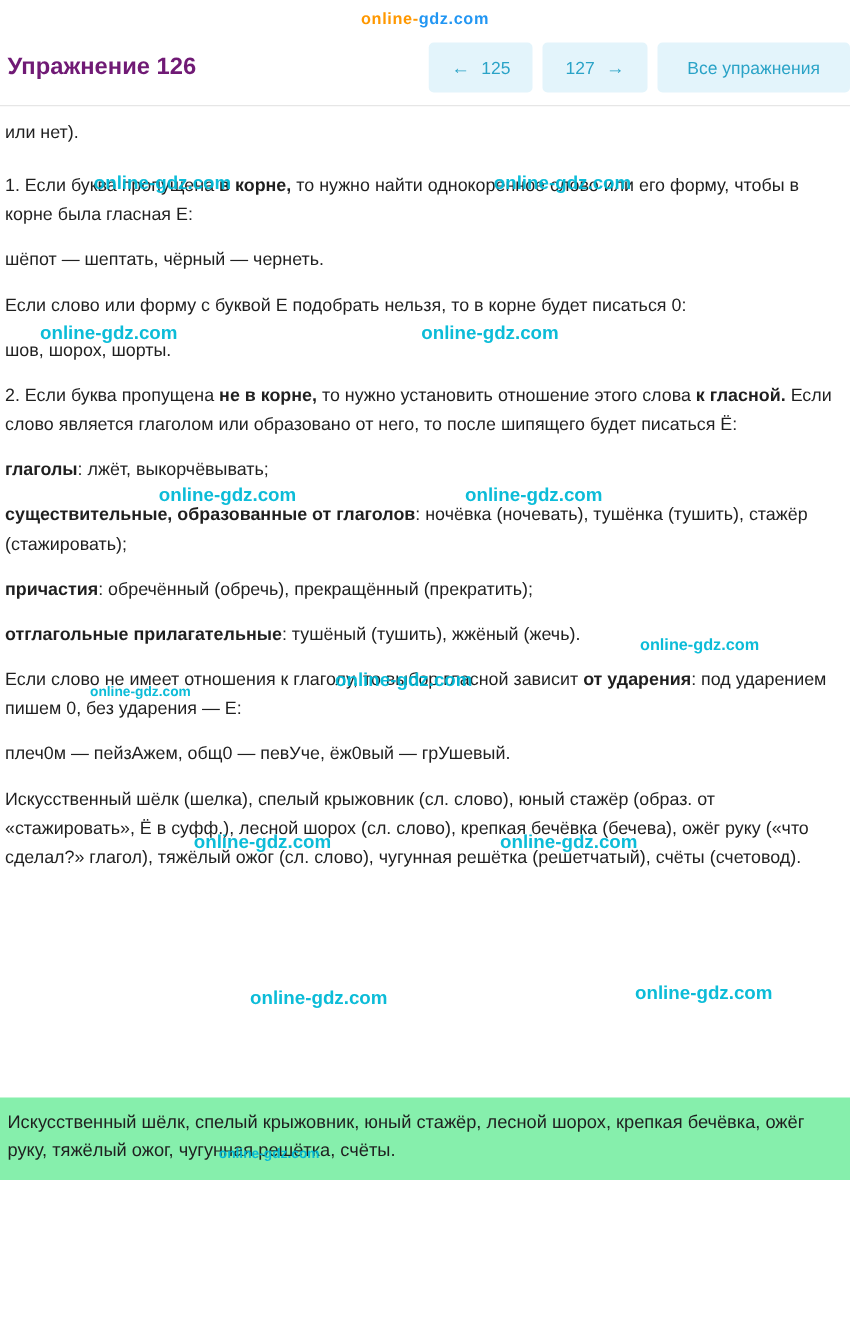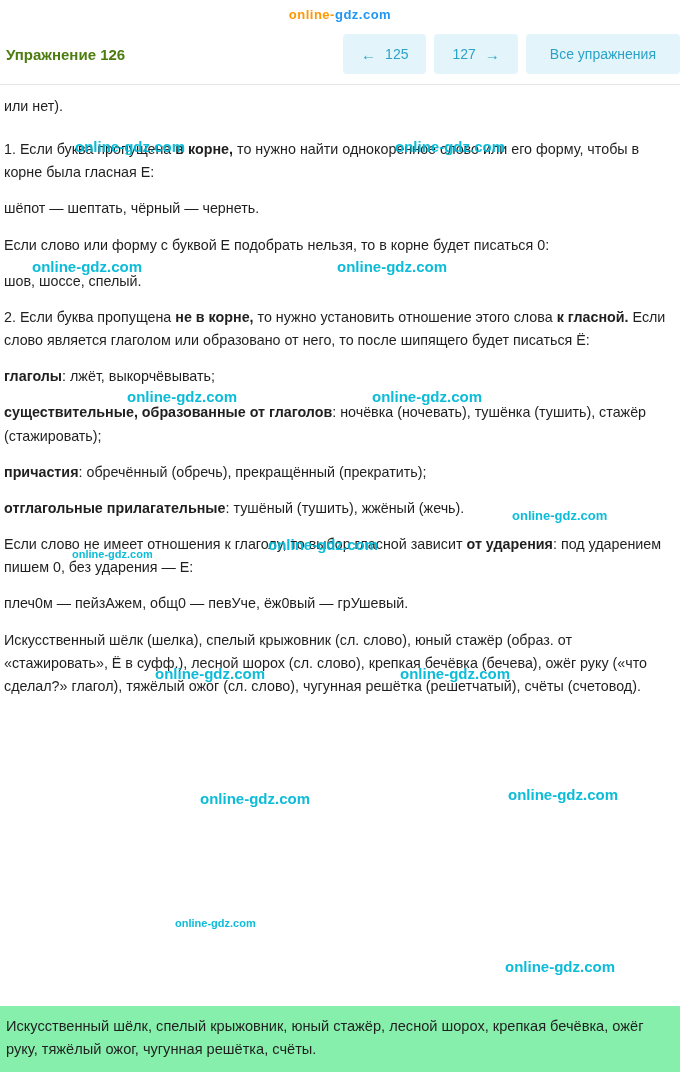--- a/index.html
+++ b/index.html
@@ -7,21 +7,21 @@
     margin: 0;
     padding: 0;
     width: 680px;
     height: 1072px;
     background: #ffffff;
     font-family: "Liberation Sans", sans-serif;
   }
   .page {
     position: relative;
     width: 680px;
-    height: 1072px;
+    height: 944px;
     overflow: hidden;
   }
   .site-brand {
     text-align: center;
     font-size: 13px;
     letter-spacing: 0.5px;
     padding-top: 7px;
     color: #2196f3;
     font-weight: 700;
   }
@@ -29,23 +29,23 @@
   .site-brand .blue { color: #2196f3; }
 
   .header-row {
     display: flex;
     align-items: center;
     justify-content: space-between;
     padding: 12px 0 10px 0;
     border-bottom: 1px solid #e6e6e6;
   }
   .page-title {
-    font-size: 15px;
+    font-size: 19px;
     font-weight: 700;
-    color: #4d7c0f;
+    color: #701a75;
     padding-left: 6px;
     white-space: nowrap;
   }
   .nav-group {
     display: flex;
     align-items: center;
     gap: 8px;
     padding-right: 0;
   }
   .nav-btn {
@@ -130,21 +130,21 @@
 
   <div class="content">
     <p class="tight">или нет).</p>
 
     <p><span>1. Если буква пропущена </span><b>в корне,</b><span> то нужно найти однокоренное слово или его форму, чтобы в корне была гласная Е:</span></p>
 
     <p>шёпот — шептать, чёрный — чернеть.</p>
 
     <p>Если слово или форму с буквой Е подобрать нельзя, то в корне будет писаться 0:</p>
 
-    <p>шов, шоссе, спелый.</p>
+    <p>шов, шорох, шорты.</p>
 
     <p><span>2. Если буква пропущена </span><b>не в корне,</b><span> то нужно установить отношение этого слова </span><b>к гласной.</b><span> Если слово является глаголом или образовано от него, то после шипящего будет писаться Ё:</span></p>
 
     <p><b>глаголы</b><span>: лжёт, выкорчёвывать;</span></p>
 
     <p><b>существительные, образованные от глаголов</b><span>: ночёвка (ночевать), тушёнка (тушить), стажёр (стажировать);</span></p>
 
     <p><b>причастия</b><span>: обречённый (обречь), прекращённый (прекратить);</span></p>
 
     <p><b>отглагольные прилагательные</b><span>: тушёный (тушить), жжёный (жечь).</span></p>

